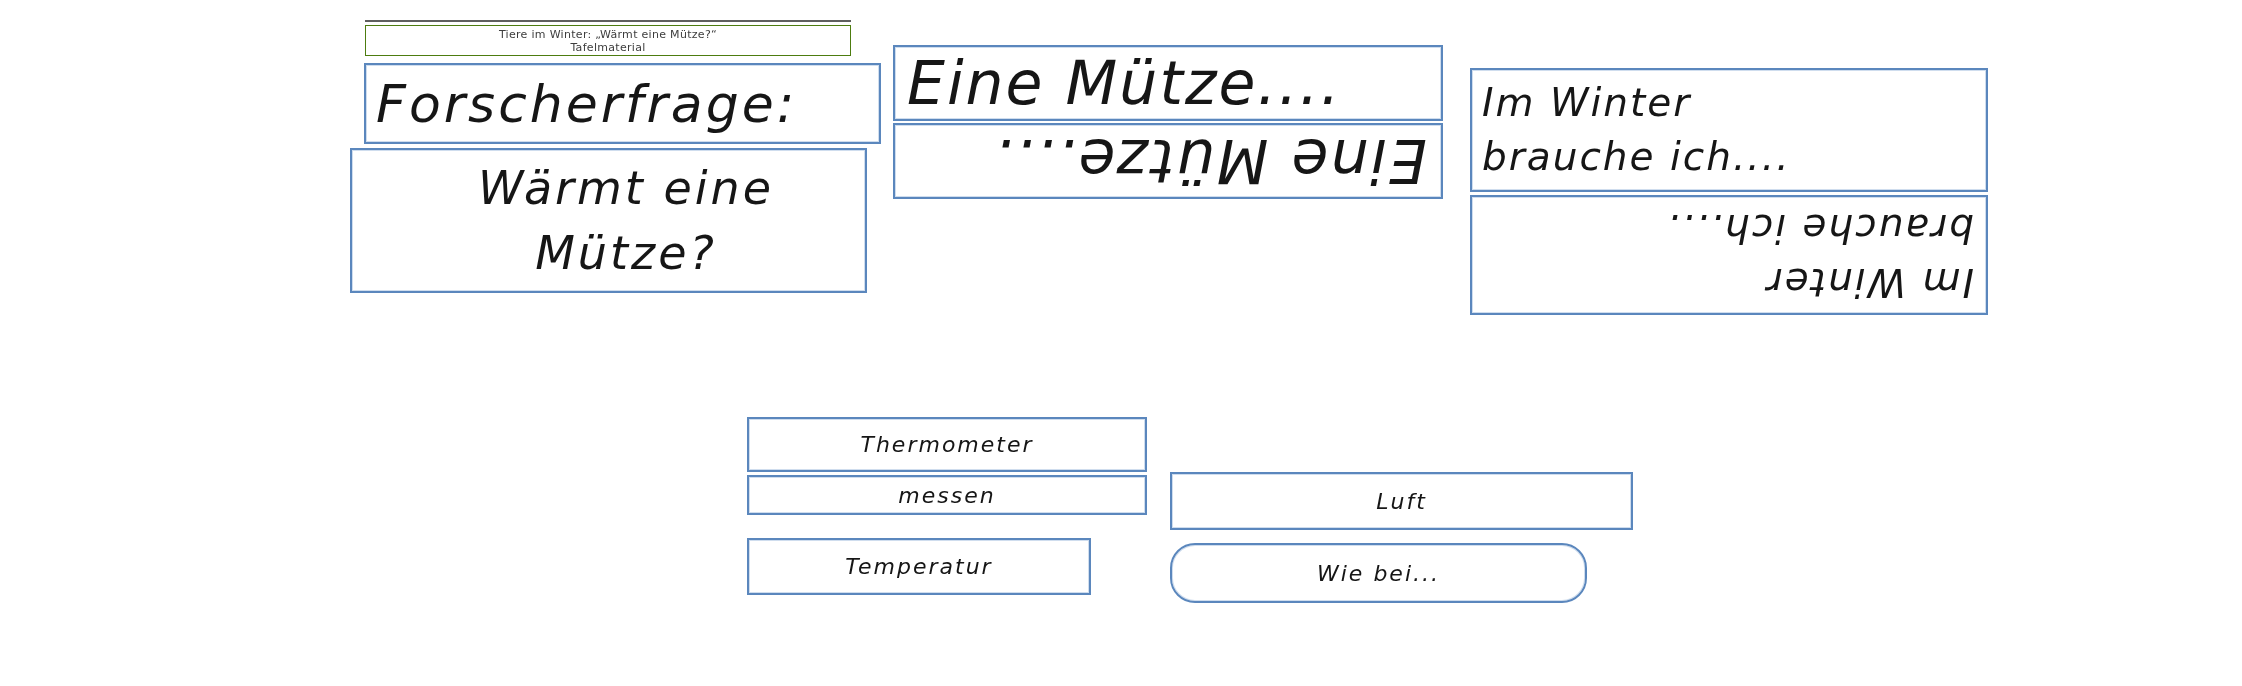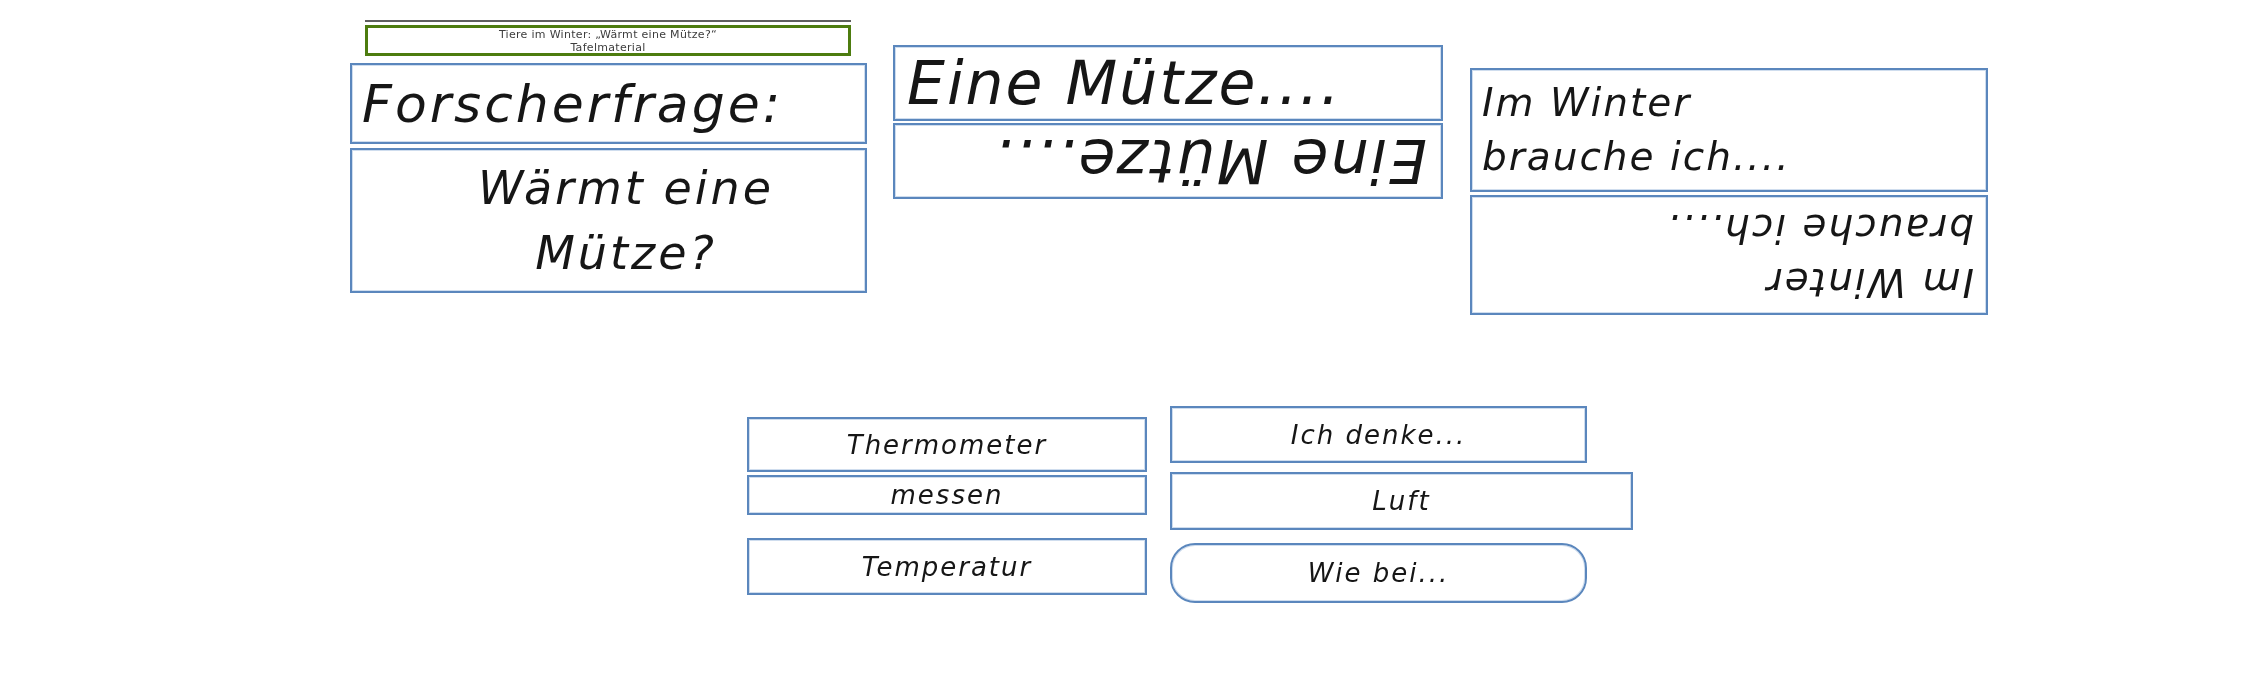--- a/index.html
+++ b/index.html
@@ -21,21 +21,21 @@
   .hdr-rule {
     position: absolute;
     left: 365px; top: 20px;
     width: 486px; height: 2px;
     background: #5f5f5f;
   }
   .hdr-box {
     position: absolute;
     left: 365px; top: 25px;
     width: 486px; height: 31px;
-    border: 3px solid #4d7c0f;
+    border: 1px solid #4d7c0f;
     box-sizing: border-box;
     display: flex;
     flex-direction: column;
     justify-content: center;
     text-align: center;
     font-size: 11px;
     line-height: 13px;
     color: #3d3d3d;
     letter-spacing: 0.3px;
   }
@@ -55,34 +55,34 @@
   }
   .card .lines { width: 100%; }
   .align-left   { justify-content: flex-start; }
   .align-center { justify-content: center; text-align: center; }
   .flip { transform: rotate(180deg); }
 
   .fs-title { font-size: 52px; letter-spacing: 3px; }
   .fs-big   { font-size: 46px; letter-spacing: 3px; }
   .fs-mid   { font-size: 60px; letter-spacing: 2px; }
   .fs-two   { font-size: 39px; letter-spacing: 2px; line-height: 1.38; }
-  .fs-word  { font-size: 26px; letter-spacing: 2px; }
+  .fs-word  { font-size: 22px; letter-spacing: 2px; }
 </style>
 </head>
 <body>
 
 <div class="canvas">
 
   <div class="hdr-rule"></div>
   <div class="hdr-box">
     <div>Tiere im Winter: „Wärmt eine Mütze?“</div>
     <div>Tafelmaterial</div>
   </div>
 
-  <div class="card align-left fs-title" style="left:350px; top:63px; width:517px; height:81px; padding-left:10px;">
+  <div class="card align-left fs-title" style="left:364px; top:63px; width:517px; height:81px; padding-left:10px;">
     <span>Forscherfrage:</span>
   </div>
 
   <div class="card align-center fs-big" style="left:350px; top:148px; width:517px; height:145px; line-height:1.4;padding-left:35px;">
     <div class="lines">
       <div>Wärmt eine</div>
       <div>Mütze?</div>
     </div>
   </div>
 
@@ -107,27 +107,24 @@
       <div>brauche ich....</div>
     </div>
   </div>
 
   <div class="card align-center fs-word" style="left:747px; top:417px; width:400px; height:55px;">
     <span>Thermometer</span>
   </div>
   <div class="card align-center fs-word" style="left:747px; top:475px; width:400px; height:40px;text-align:center;">
     <span>messen</span>
   </div>
-  <div class="card align-center fs-word" style="left:747px; top:538px; width:400px; height:57px;align-items:center;">
+  <div class="card align-center fs-word" style="left:747px; top:538px; width:344px; height:57px;align-items:center;">
     <span>Temperatur</span>
   </div>
 
-  <div class="card align-center fs-word" style="left:1170px; top:406px; width:417px; height:57px;">
-    <span>Ich denke...</span>
-  </div>
   <div class="card align-center fs-word" style="left:1170px; top:472px; width:463px; height:58px;">
     <span>Luft</span>
   </div>
   <div class="card align-center fs-word" style="left:1170px; top:543px; width:417px; height:60px;border-radius:25px;">
     <span>Wie bei...</span>
   </div>
 
 </div>
 
 </body></html>

